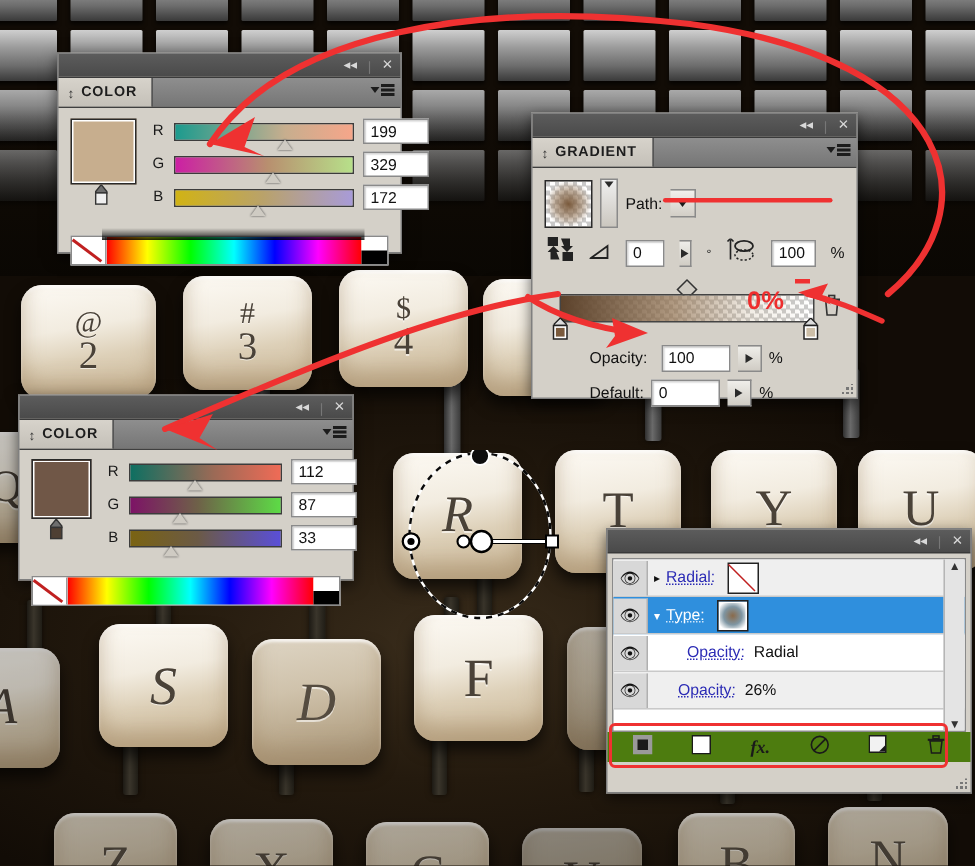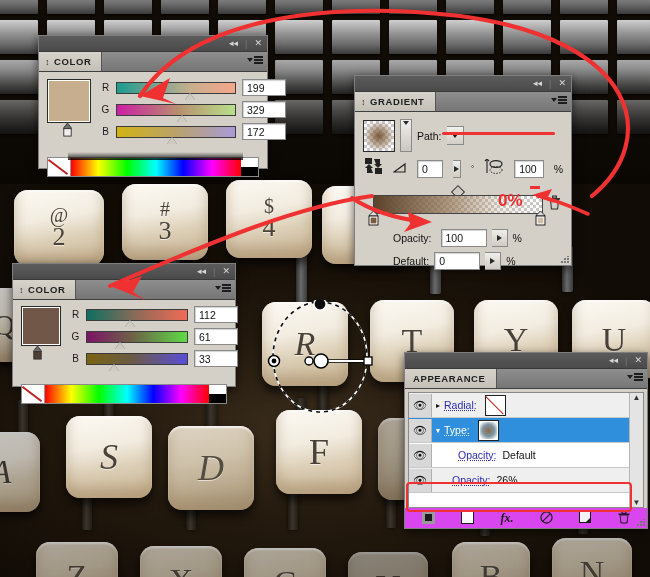--- a/index.html
+++ b/index.html
@@ -144,21 +144,21 @@
   .ap-lbl{font-size:10.5px;color:#2b2bb5;text-decoration:underline;text-decoration-style:dotted;}
   .ap-lbl.w{color:#fff;text-decoration-color:#cfe6fb;}
   .ap-val{font-size:10.5px;color:#111;margin-left:6px;}
   .ap-sw{width:19px;height:19px;border:1px solid #222;margin-left:8px;background:#fff;position:relative;}
   .ap-sw.none:after{content:"";position:absolute;left:0;top:0;width:25px;height:1.4px;background:#c02020;
      transform:rotate(45deg);transform-origin:left top;}
   .ap-scroll{position:absolute;right:0;top:0;width:13px;height:100%;background:#e4e4e4;
      border-left:1px solid #b5b5b5;display:flex;flex-direction:column;justify-content:space-between;align-items:center;}
   .ap-scroll i{font-size:8px;color:#333;}
   .ap-foot{height:20px;display:flex;align-items:center;justify-content:space-around;
-     background:#d946ef;font-size:11px;color:#1a1a1a;padding:0 4px;}
+     background:#4d7c0f;font-size:11px;color:#1a1a1a;padding:0 4px;}
 
   
   .anno{position:absolute;pointer-events:none;}
   .zerolabel{position:absolute;color:#ee2d2d;font-weight:bold;font-size:17px;
      font-family:"Liberation Sans",sans-serif;}
   .redbox{position:absolute;border:2.5px solid #ef3131;border-radius:4px;}
   .redunder{position:absolute;height:3px;background:#ef3131;border-radius:2px;}
 
   .resize-grip{position:absolute;right:2px;bottom:1px;width:8px;height:8px;
      background:
@@ -423,21 +423,21 @@
             <span class="thumb" style="left:38px;"></span>
           </span>
           <span class="numbox">112</span>
         </div>
         <div class="cp-row">
           <span class="cp-label">G</span>
           <span class="sliderwrap" style="width:100px;">
             <span class="fillbar" style="background:linear-gradient(90deg,#7d1366,#6e6148 45%,#5ddb46);"></span>
             <span class="thumb" style="left:28px;"></span>
           </span>
-          <span class="numbox">61</span>
+          <span class="numbox">87</span>
         </div>
         <div class="cp-row">
           <span class="cp-label">B</span>
           <span class="sliderwrap" style="width:100px;">
             <span class="fillbar" style="background:linear-gradient(90deg,#7a6312,#6b5a46 45%,#5a4fd8);"></span>
             <span class="thumb" style="left:22px;"></span>
           </span>
           <span class="numbox">33</span>
         </div>
       </div>
@@ -564,34 +564,20 @@
     </div>
     <div class="resize-grip"></div>
   </div>
 
   <div class="panel" style="left:404px;top:352px;width:242px;height:175px;">
     <div class="panel-topbar">
       <span class="tb-ic">◂◂</span>
       <span style="color:#777;">|</span>
       <span class="tb-ic">✕</span>
     </div>
-    <div class="tabrow">
-      <div class="tab" style="padding-left:8px;">
-        <span>APPEARANCE</span>
-      </div>
-      <div class="tab-fill"></div>
-      <div class="panel-menu">
-        <span class="pm-caret"></span>
-        <span class="pm-lines">
-            <i></i>
-            <i></i>
-            <i></i>
-          </span>
-      </div>
-    </div>
 
     <div class="ap-list" style="margin:3px 3px 0 3px;height:114px;">
 
       <div class="ap-row">
         <span class="eye">👁</span>
         <span class="arw">▸</span>
         <span class="ap-lbl">Radial:</span>
         <span class="ap-sw none"></span>
       </div>
 
@@ -599,21 +585,21 @@
         <span class="eye">👁</span>
         <span class="arw" style="color:#fff;">▾</span>
         <span class="ap-lbl w">Type:</span>
         <span class="ap-sw" style="background:radial-gradient(circle at 50% 50%,#8a6a4a 0%,rgba(180,155,125,.6) 45%,#fff 80%);box-shadow:0 0 0 1px #fff inset;"></span>
       </div>
 
       <div class="ap-row alt">
         <span class="eye">👁</span>
         <span class="arw"></span>
         <span class="ap-lbl" style="margin-left:14px;">Opacity:</span>
-        <span class="ap-val">Default</span>
+        <span class="ap-val">Radial</span>
       </div>
 
       <div class="ap-row">
         <span class="eye">👁</span>
         <span class="arw"></span>
         <span class="ap-lbl" style="margin-left:8px;">Opacity:</span>
         <span class="ap-val">26%</span>
       </div>
 
       <div class="ap-scroll">

